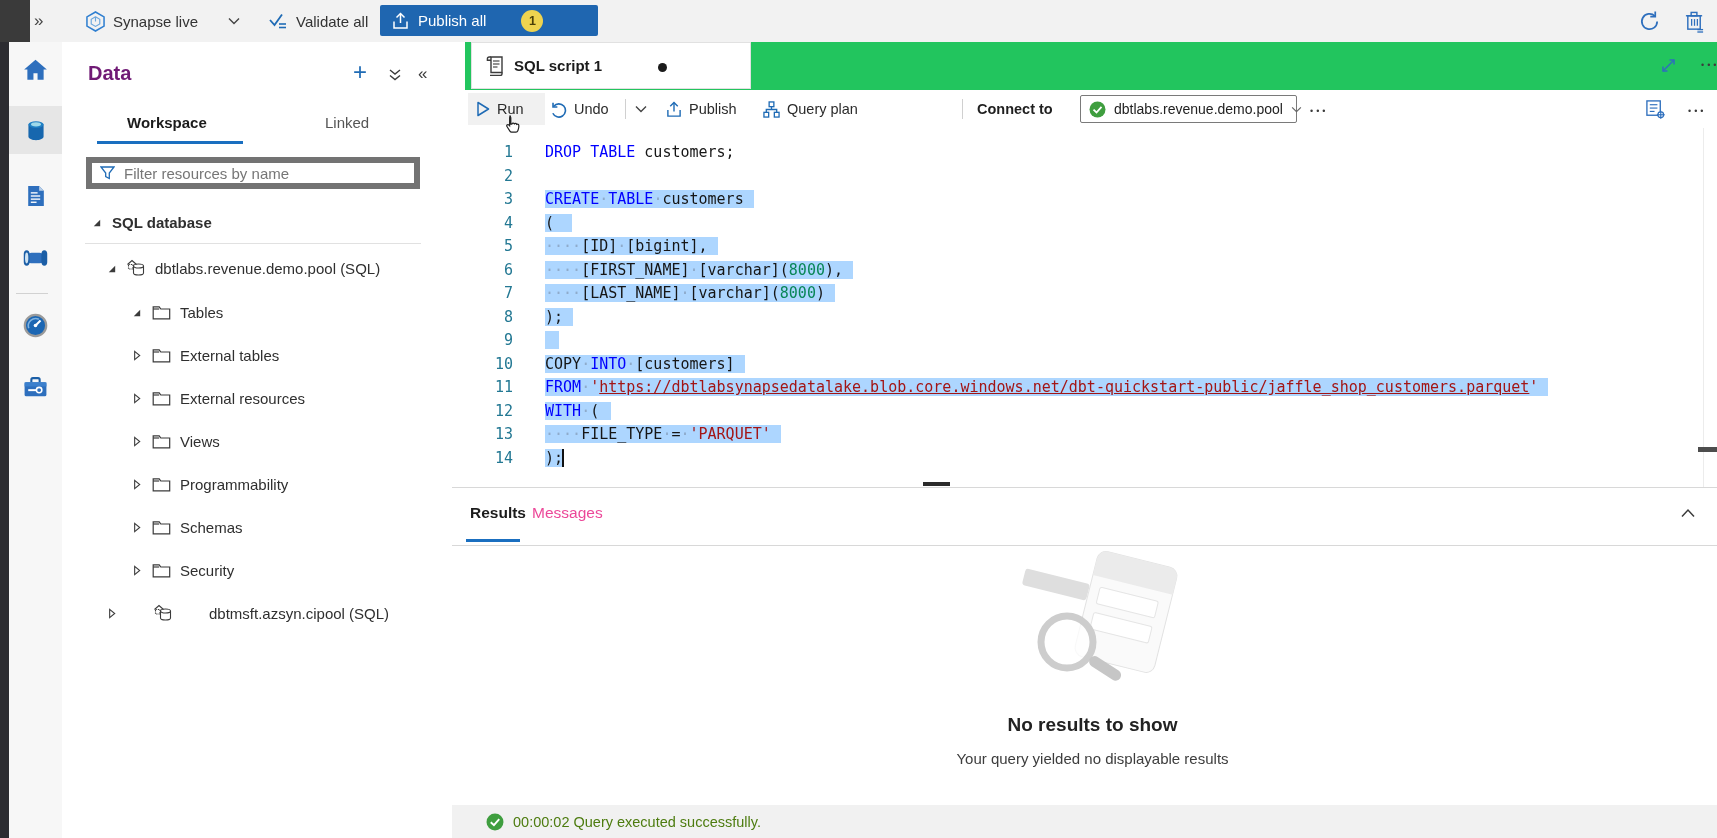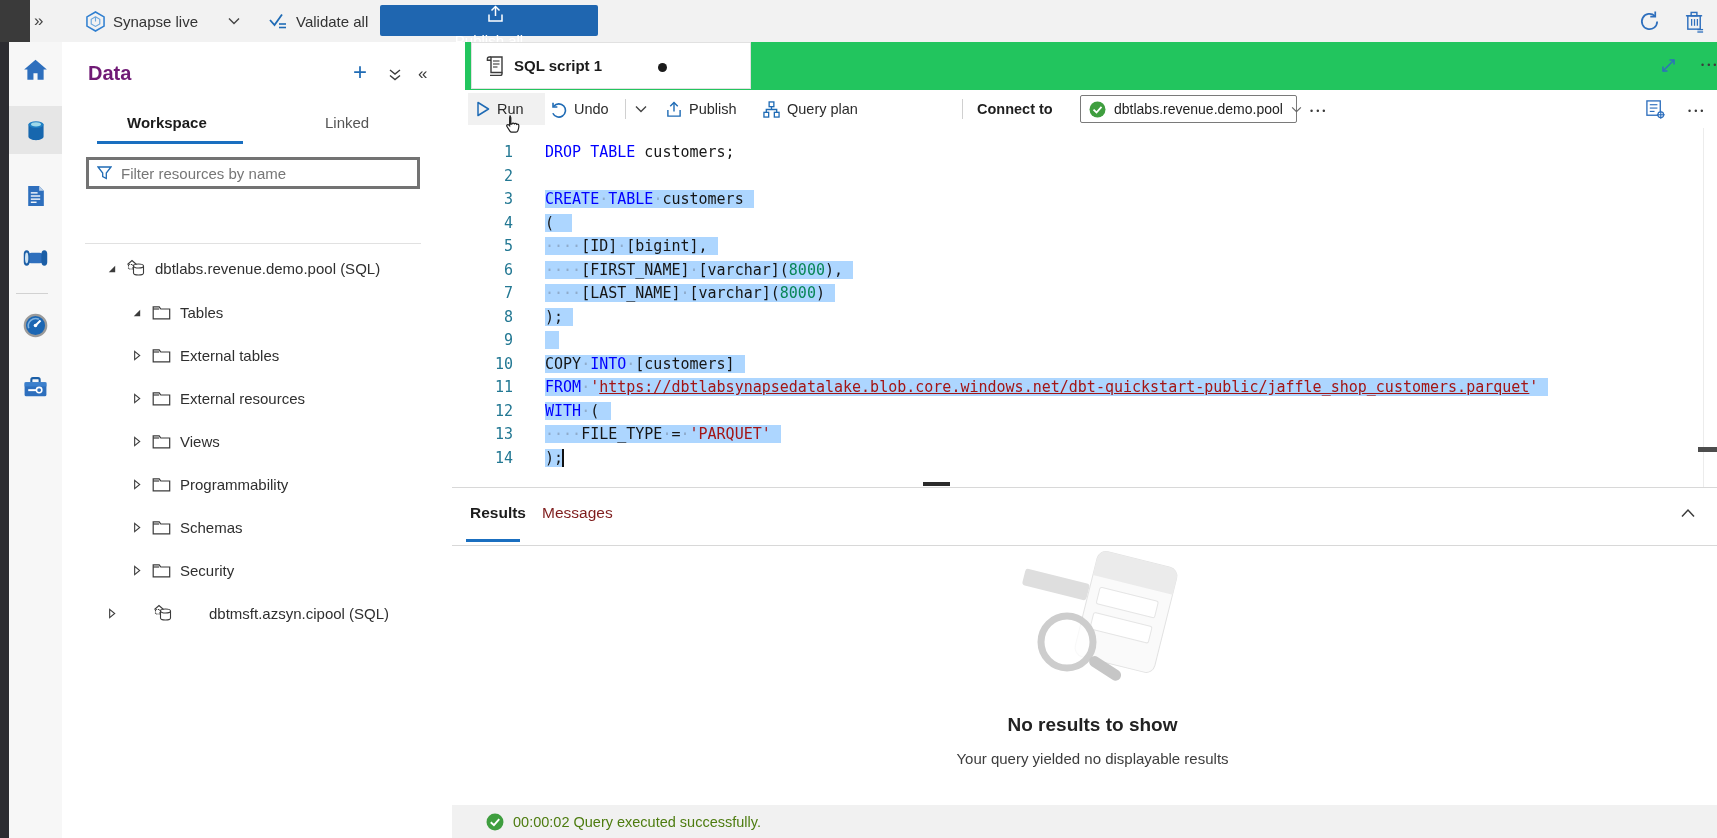--- a/index.html
+++ b/index.html
@@ -7,42 +7,42 @@
        font-family:"Liberation Sans",sans-serif;color:#323130;font-size:14.5px;}
   svg{display:block;}
   
   #topbar{position:absolute;left:0;top:0;width:1717px;height:42px;background:#f2f2f2;border-bottom:1px solid #dcdcdc;}
   #corner{position:absolute;left:0;top:0;width:30px;height:42px;background:#3a3a3a;}
   .tb-item{position:absolute;top:0;height:42px;display:flex;align-items:center;gap:8px;color:#333;}
   #dblchev{left:34px;font-size:17px;color:#444;}
   #ws-switch{left:86px;}
   #validate{left:268px;}
   #publishall{position:absolute;left:380px;top:5px;width:218px;height:31px;background:#1f66b0;border-radius:2px;
-      display:flex;align-items:center;color:#fff;gap:9px;padding:0;border:none;cursor:pointer;flex-direction:column;}
+      display:flex;align-items:center;color:#fff;gap:9px;padding:0;border:none;cursor:pointer;}
   #publishall .pa-icon{margin-left:12px;}
   #publishall .pa-badge{margin-left:26px;width:22px;height:22px;border-radius:50%;background:#eed34f;color:#4a3f08;
       display:flex;align-items:center;justify-content:center;font-size:12.5px;font-weight:700;}
   #refresh{left:1638px;} #trash{left:1684px;}
   
   #rail{position:absolute;left:0;top:42px;width:62px;height:796px;background:#f7f7f7;border-right:1px solid #e4e4e4;}
   #rail-strip{position:absolute;left:0;top:0;width:9px;height:796px;background:#2c2c31;}
   .rail-item{position:absolute;left:9px;width:53px;height:48px;display:flex;align-items:center;justify-content:center;}
   .rail-item.selected{background:#e6e6e6;}
   .rail-divider{position:absolute;left:16px;width:32px;height:1px;background:#d2d2d2;}
   
   #datapanel{position:absolute;left:62px;top:42px;width:390px;height:796px;background:#fff;border-right:1px solid #dcdcdc;}
   #dp-title{position:absolute;left:26px;top:20px;font-size:20px;font-weight:700;color:#701a75;}
   .dp-hicon{position:absolute;top:26px;cursor:pointer;}
   #dp-add{left:291px;color:#1f6bb5;font-size:24px;line-height:20px;top:20px;}
   #dp-chevs{left:326px;} #dp-collapse{left:356px;font-size:17px;color:#3b3b3b;top:22px;}
   .dp-tab{position:absolute;top:72px;font-size:15px;cursor:pointer;}
   #tab-workspace{left:65px;color:#1b1b1b;font-weight:600;}
   #tab-linked{left:263px;color:#555;}
   #tab-underline{position:absolute;left:35px;top:99px;width:146px;height:3px;background:#1a6fc0;}
-  #filterbox{position:absolute;left:24px;top:115px;width:334px;height:32px;border:3px solid #737373;background:#fff;
+  #filterbox{position:absolute;left:24px;top:115px;width:334px;height:32px;border:6px solid #737373;background:#fff;
       display:flex;align-items:center;gap:7px;padding:0 8px;box-sizing:border-box;}
   #filterbox input{border:none;outline:none;flex:1;font-family:"Liberation Sans",sans-serif;font-size:15px;color:#333;}
   #filterbox input::placeholder{color:#767676;}
   #tree{position:absolute;left:0;top:0;width:390px;height:796px;}
   .trow{position:absolute;left:0;width:388px;height:30px;display:flex;align-items:center;cursor:pointer;}
   .trow.lv0{padding-left:26px;} .trow.lv1{padding-left:41px;} .trow.lv2{padding-left:66px;}
   .texp{width:16px;display:flex;justify-content:center;flex:none;}
   .ticon{width:26px;margin-left:4px;display:flex;justify-content:center;flex:none;}
   .tlabel{margin-left:6px;font-size:15px;color:#2f2f2f;white-space:nowrap;}
   .lv0 .tlabel{font-weight:600;margin-left:8px;}
@@ -78,21 +78,21 @@
   .tk-s{color:#a31515;} .tk-u{color:#a31515;text-decoration:underline;}
   .tk-w{color:#8fabcb;}
   .cursor{display:inline-block;width:2px;height:18px;background:#111;vertical-align:middle;margin-left:-1px;}
   #scroll-line{position:absolute;left:1251px;top:86px;width:1px;height:359px;background:#ececec;}
   #scroll-thumb{position:absolute;left:1246px;top:405px;width:19px;height:5px;background:#4d4d4d;cursor:pointer;}
   #splitter{position:absolute;left:0;top:445px;width:1265px;height:1px;background:#d8d8d8;}
   #split-grip{position:absolute;left:471px;top:440px;width:27px;height:4px;background:#2b2b2b;cursor:row-resize;}
   
   .res-tab{position:absolute;top:462px;font-size:15.5px;cursor:pointer;}
   #res-results{left:18px;color:#1b1b1b;font-weight:600;}
-  #res-messages{left:90px;color:#7f1d1d;}
+  #res-messages{left:80px;color:#ec4899;}
   #res-underline{position:absolute;left:14px;top:497px;width:54px;height:3px;background:#1a6fc0;}
   #res-collapse{position:absolute;left:1228px;top:466px;cursor:pointer;}
   #res-divider{position:absolute;left:0;top:503px;width:1265px;height:1px;background:#d8d8d8;}
   #empty{position:absolute;left:8px;top:508px;width:1265px;text-align:center;}
   #empty svg{margin:0 auto;}
   #empty-title{margin-top:14px;font-size:19px;font-weight:600;color:#222;}
   #empty-sub{margin-top:14px;font-size:15px;color:#3d3d3d;}
   #statusbar{position:absolute;left:0;top:763px;width:1265px;height:33px;background:#f1f1f1;display:flex;align-items:center;gap:9px;padding-left:34px;box-sizing:border-box;}
   #status-text{font-size:14.5px;color:#4d7c0f;}
   #mouse-cursor{position:absolute;left:48px;top:72px;z-index:50;pointer-events:none;}
@@ -241,20 +241,29 @@
   <div id="filterbox">
     <span>
       <svg width="15" height="14" viewBox="0 0 15 14">
           <path d="M1 1h13L9.3 7v5.5l-3.6-1.8V7z" fill="none" stroke="#1f6bb5" stroke-width="1.3"></path>
         </svg>
     </span>
     <input type="text" placeholder="Filter resources by name" style="">
   </div>
 
   <div id="tree">
+      <div class="trow lv0" style="top: 165px;">
+        <span class="texp">
+          <svg width="11" height="11" viewBox="0 0 12 12">
+            <polygon points="10,3 10,10 3,10" fill="#3b3b3b"></polygon>
+          </svg>
+        </span>
+        <span class="tlabel">SQL database</span>
+        <span class="tcount">2</span>
+      </div>
       <div class="trow lv1" style="top: 211px;">
         <span class="texp">
           <svg width="11" height="11" viewBox="0 0 12 12">
             <polygon points="10,3 10,10 3,10" fill="#3b3b3b"></polygon>
           </svg>
         </span>
         <span class="ticon">
           <svg width="20" height="18" viewBox="0 0 20 18">
             <ellipse cx="12.5" cy="7" rx="5" ry="2" fill="none" stroke="#3b3b3b" stroke-width="1.1"></ellipse>
             <path d="M7.5 7v7c0 1.1 2.2 2 5 2s5-.9 5-2V7" fill="none" stroke="#3b3b3b" stroke-width="1.1"></path>

